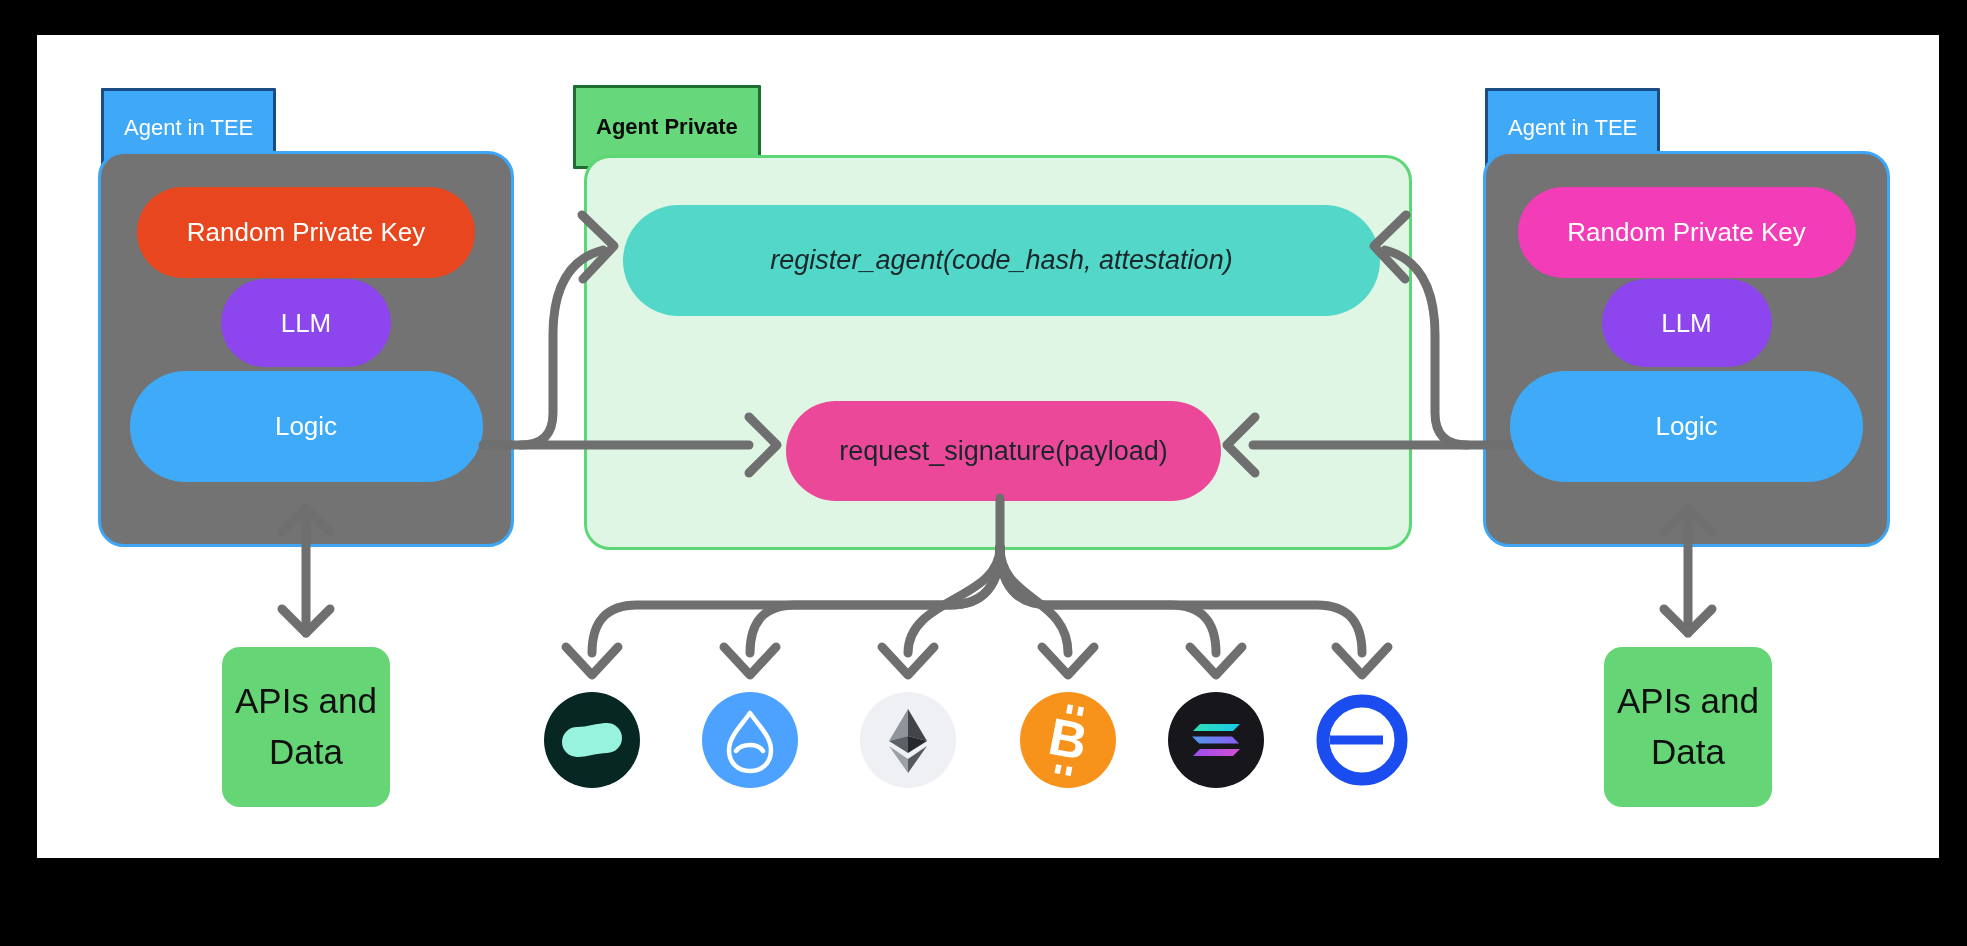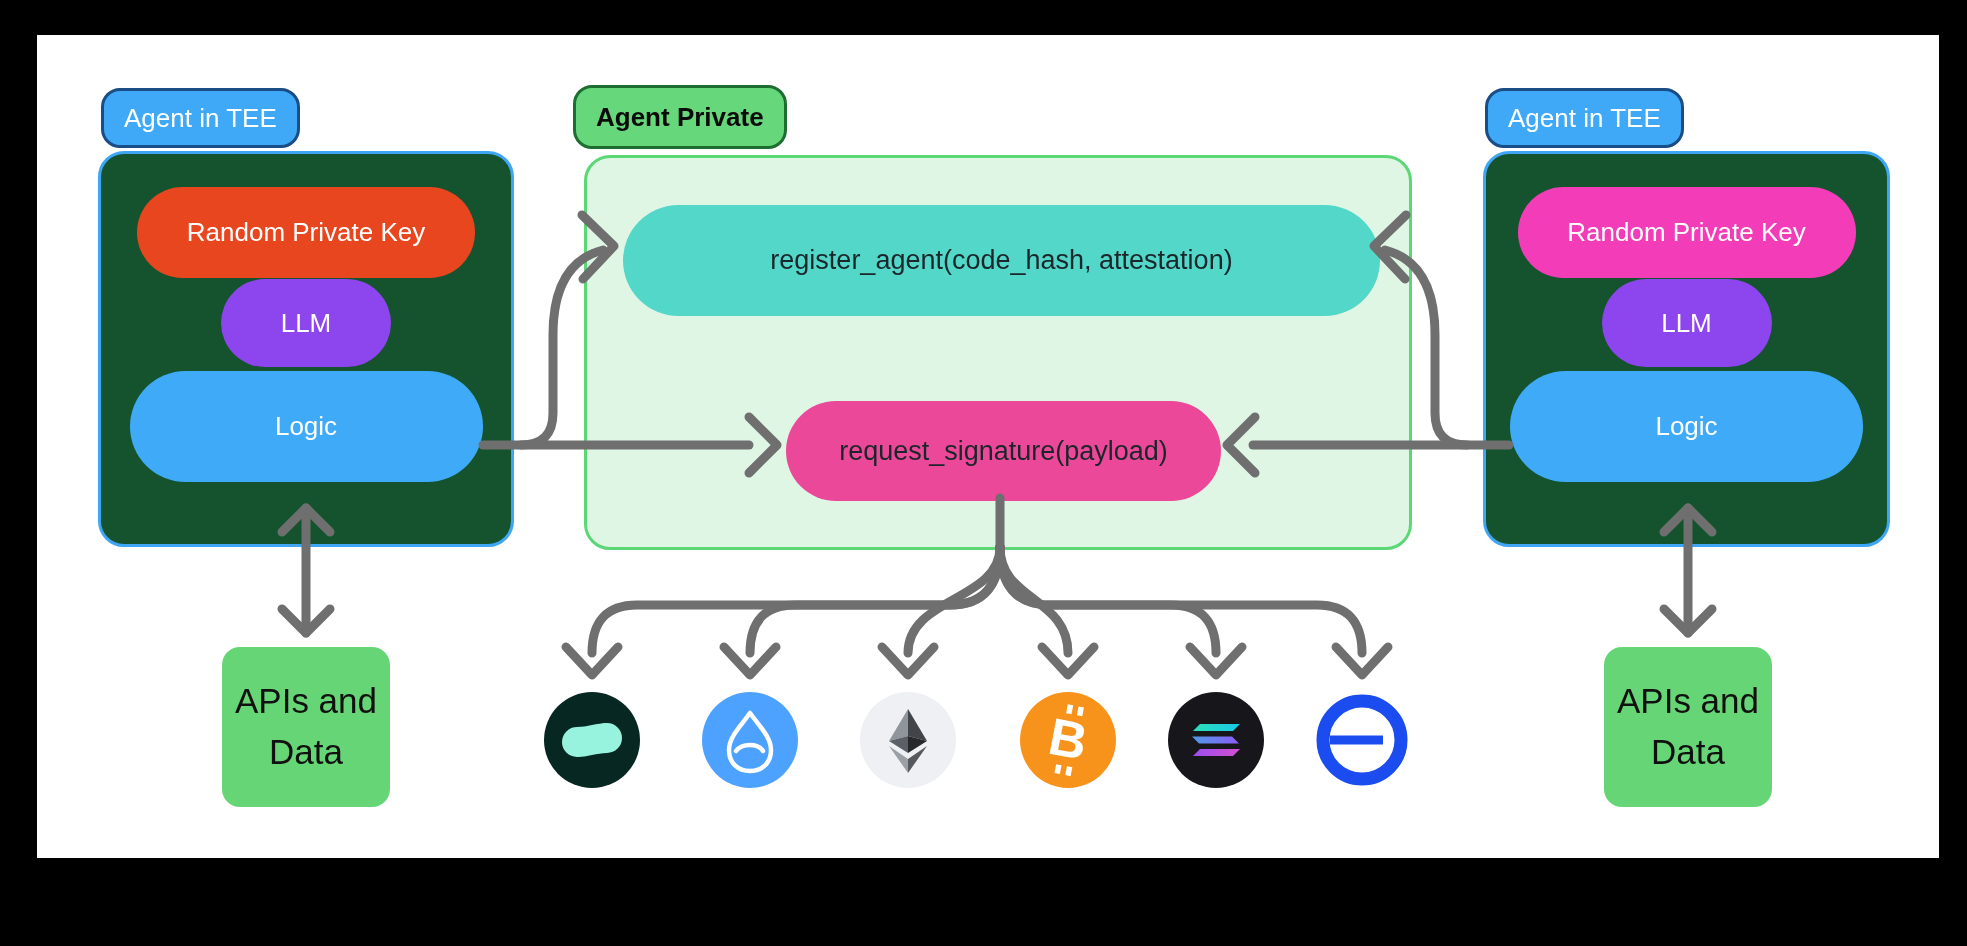--- a/index.html
+++ b/index.html
@@ -2,26 +2,26 @@
 <html><head>
 <meta charset="utf-8">
 <style>
   html,body{margin:0;padding:0;background:#000;width:1967px;height:946px;overflow:hidden;
             font-family:"Liberation Sans","DejaVu Sans",sans-serif;}
   .stage{position:relative;width:1967px;height:946px;background:#000;}
   .canvas{position:absolute;left:37px;top:35px;width:1902px;height:823px;background:#fff;}
 
   
   .tag{position:absolute;display:inline-flex;align-items:center;justify-content:center;
-       height:50px;padding:2px 20px;border-radius:19px;font-size:26px;white-space:nowrap;}
+       height:50px;padding:12px 20px;border-radius:1px;font-size:22px;white-space:nowrap;}
   .tag-blue{background:#3FA9F7;border:3px solid #1A4C86;color:#fff;font-weight:500;}
   .tag-green{background:#66D77A;border:3px solid #1D6F31;color:#0b0b0b;font-weight:600;height:54px;}
 
   
-  .tee-box{position:absolute;width:416px;height:396px;background:#14532d;border:3px solid #3FA5F5;
+  .tee-box{position:absolute;width:416px;height:396px;background:#737373;border:3px solid #3FA5F5;
            border-radius:26px;box-sizing:border-box;display:flex;flex-direction:column;align-items:center;
            padding-top:33px;}
   .pill{display:flex;align-items:center;justify-content:center;color:#fff;font-size:26px;white-space:nowrap;}
   .pill-rpk{width:338px;height:91px;border-radius:46px;}
   .pill-llm{width:170px;height:88px;border-radius:44px;margin-top:1px;}
   .pill-logic{width:353px;height:111px;border-radius:56px;margin-top:4px;}
 
   
   .contract-box{position:absolute;left:547px;top:120px;width:828px;height:395px;background:#DFF6E5;
                 border:3px solid #5CD776;border-radius:26px;box-sizing:border-box;}
@@ -51,21 +51,21 @@
     <div class="tag tag-green" style="left:536px;top:50px;">Agent Private</div>
     <div class="tag tag-blue" style="left:1448px;top:53px;">Agent in TEE</div>
 
     <div class="tee-box" style="left:61px;top:116px;">
       <div class="pill pill-rpk" style="background-color: rgb(232, 70, 30);">Random Private Key</div>
       <div class="pill pill-llm" style="background-color: rgb(141, 69, 238);">LLM</div>
       <div class="pill pill-logic" style="background-color: rgb(63, 171, 248);">Logic</div>
     </div>
 
     <div class="contract-box">
-      <div class="method method-register" style="background-color: rgb(82, 215, 201);">register_agent(code_hash, attestation)</div>
+      <div class="method method-register" style="background-color: rgb(82, 215, 201); font-style: italic;">register_agent(code_hash, attestation)</div>
       <div class="method method-request" style="background-color: #ec4899;">request_signature(payload)</div>
     </div>
 
     <div class="tee-box" style="left:1446px;top:116px;width:407px;">
       <div class="pill pill-rpk" style="background-color: rgb(242, 60, 184);">Random Private Key</div>
       <div class="pill pill-llm" style="background-color: rgb(141, 69, 238);">LLM</div>
       <div class="pill pill-logic" style="background-color: rgb(63, 171, 248);">Logic</div>
     </div>
 
     <div class="apis" style="left: 185px; top: 612px; background-color: rgb(102, 213, 117);">

